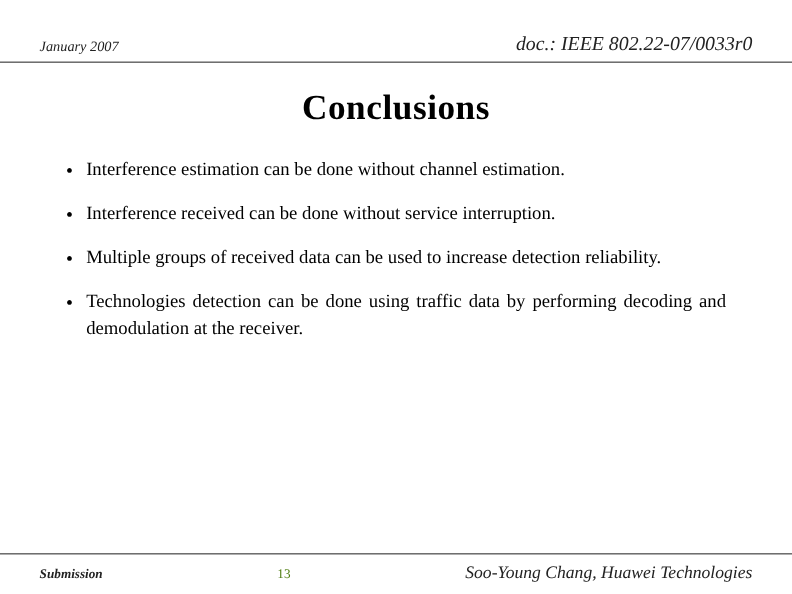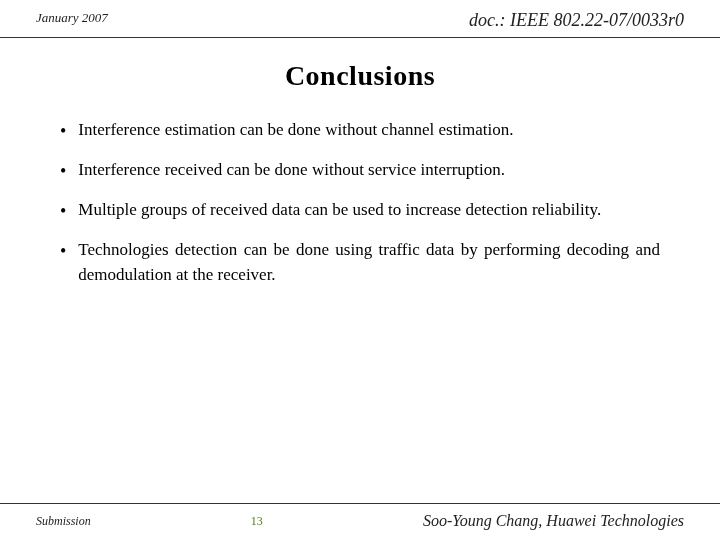--- a/index.html
+++ b/index.html
@@ -21,21 +21,22 @@
       height: 540px;
       background: #ffffff;
       display: flex;
       flex-direction: column;
       padding: 0;
     }
 
     .header {
       display: flex;
       justify-content: space-between;
-      padding: 10px 36px 6px 36px;
+      align-items: flex-end;
+      padding: 29px 36px 6px 36px;
       border-bottom: 1.5px solid #333;
       margin-bottom: 0;
     }
 
     .header-left {
       font-size: 13px;
       color: #222;
       font-style: italic;
     }
 
@@ -44,21 +45,21 @@
       color: #222;
       font-style: italic;
     }
 
     .title-section {
       text-align: center;
       padding: 22px 36px 10px 36px;
     }
 
     .slide-title {
-      font-size: 28px;
+      font-size: 32px;
       font-weight: bold;
       color: #000;
       letter-spacing: 0.5px;
     }
 
     .content-section {
       flex: 1;
       padding: 16px 60px 10px 60px;
       display: flex;
       flex-direction: column;
@@ -100,20 +101,21 @@
       justify-content: space-between;
       align-items: center;
       padding: 8px 36px 10px 36px;
       border-top: 1.5px solid #333;
     }
 
     .footer-left {
       font-size: 12px;
       color: #222;
       font-style: italic;
+      font-weight: bold;
     }
 
     .footer-center {
       font-size: 12px;
       color: #4d7c0f;
       text-align: right;
     }
 
     .footer-right {
       font-size: 16px;

